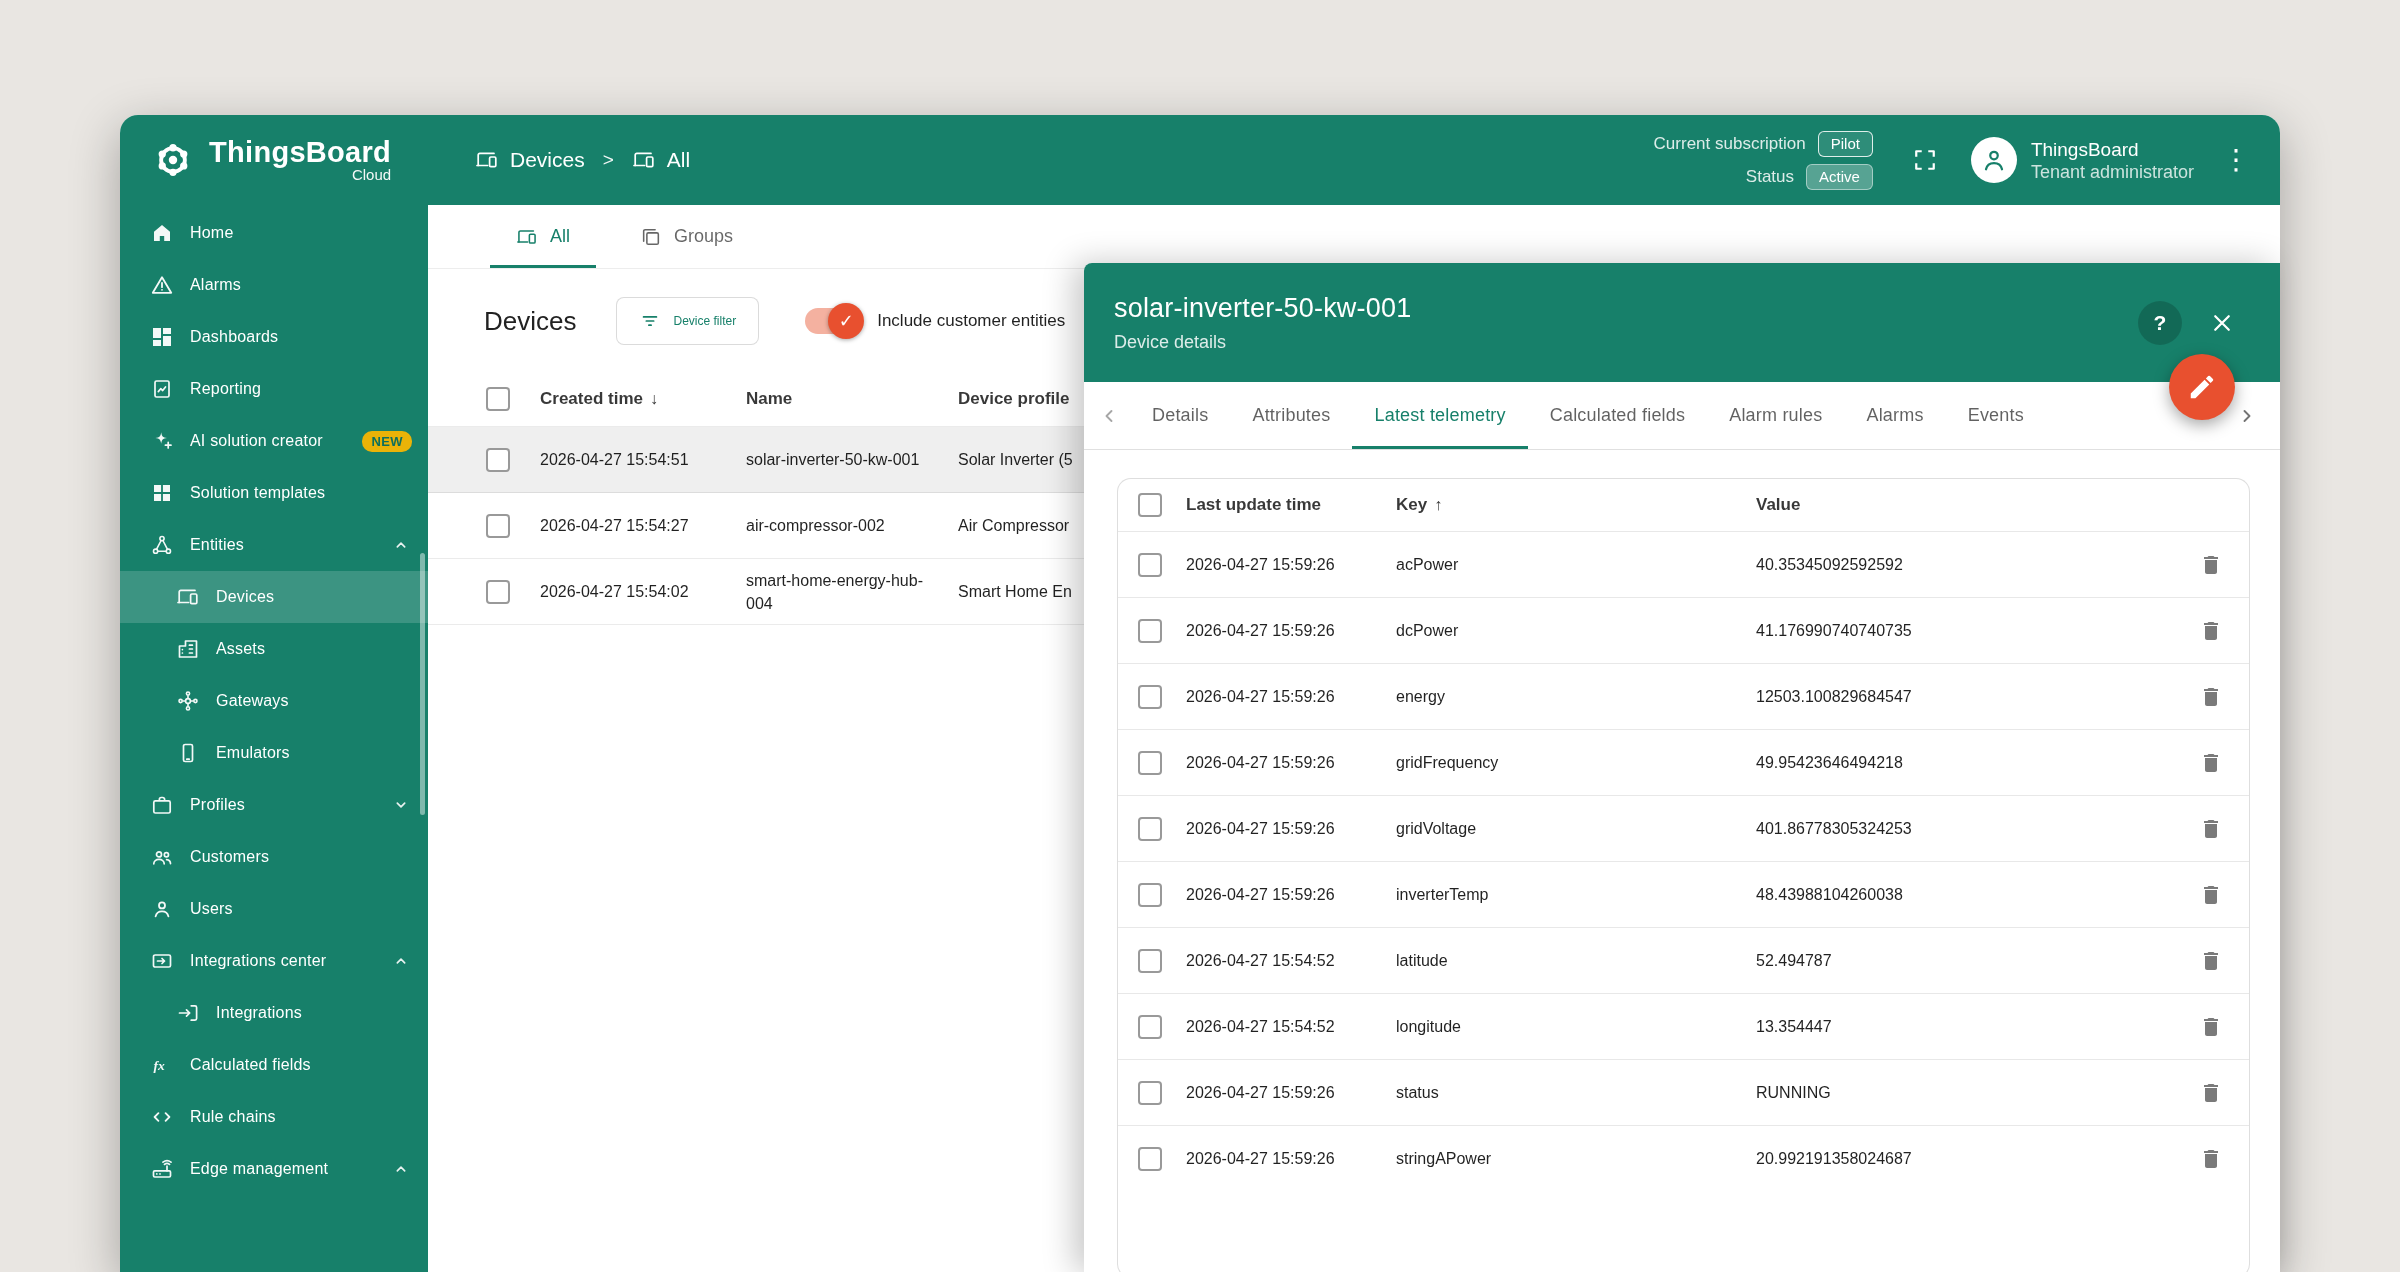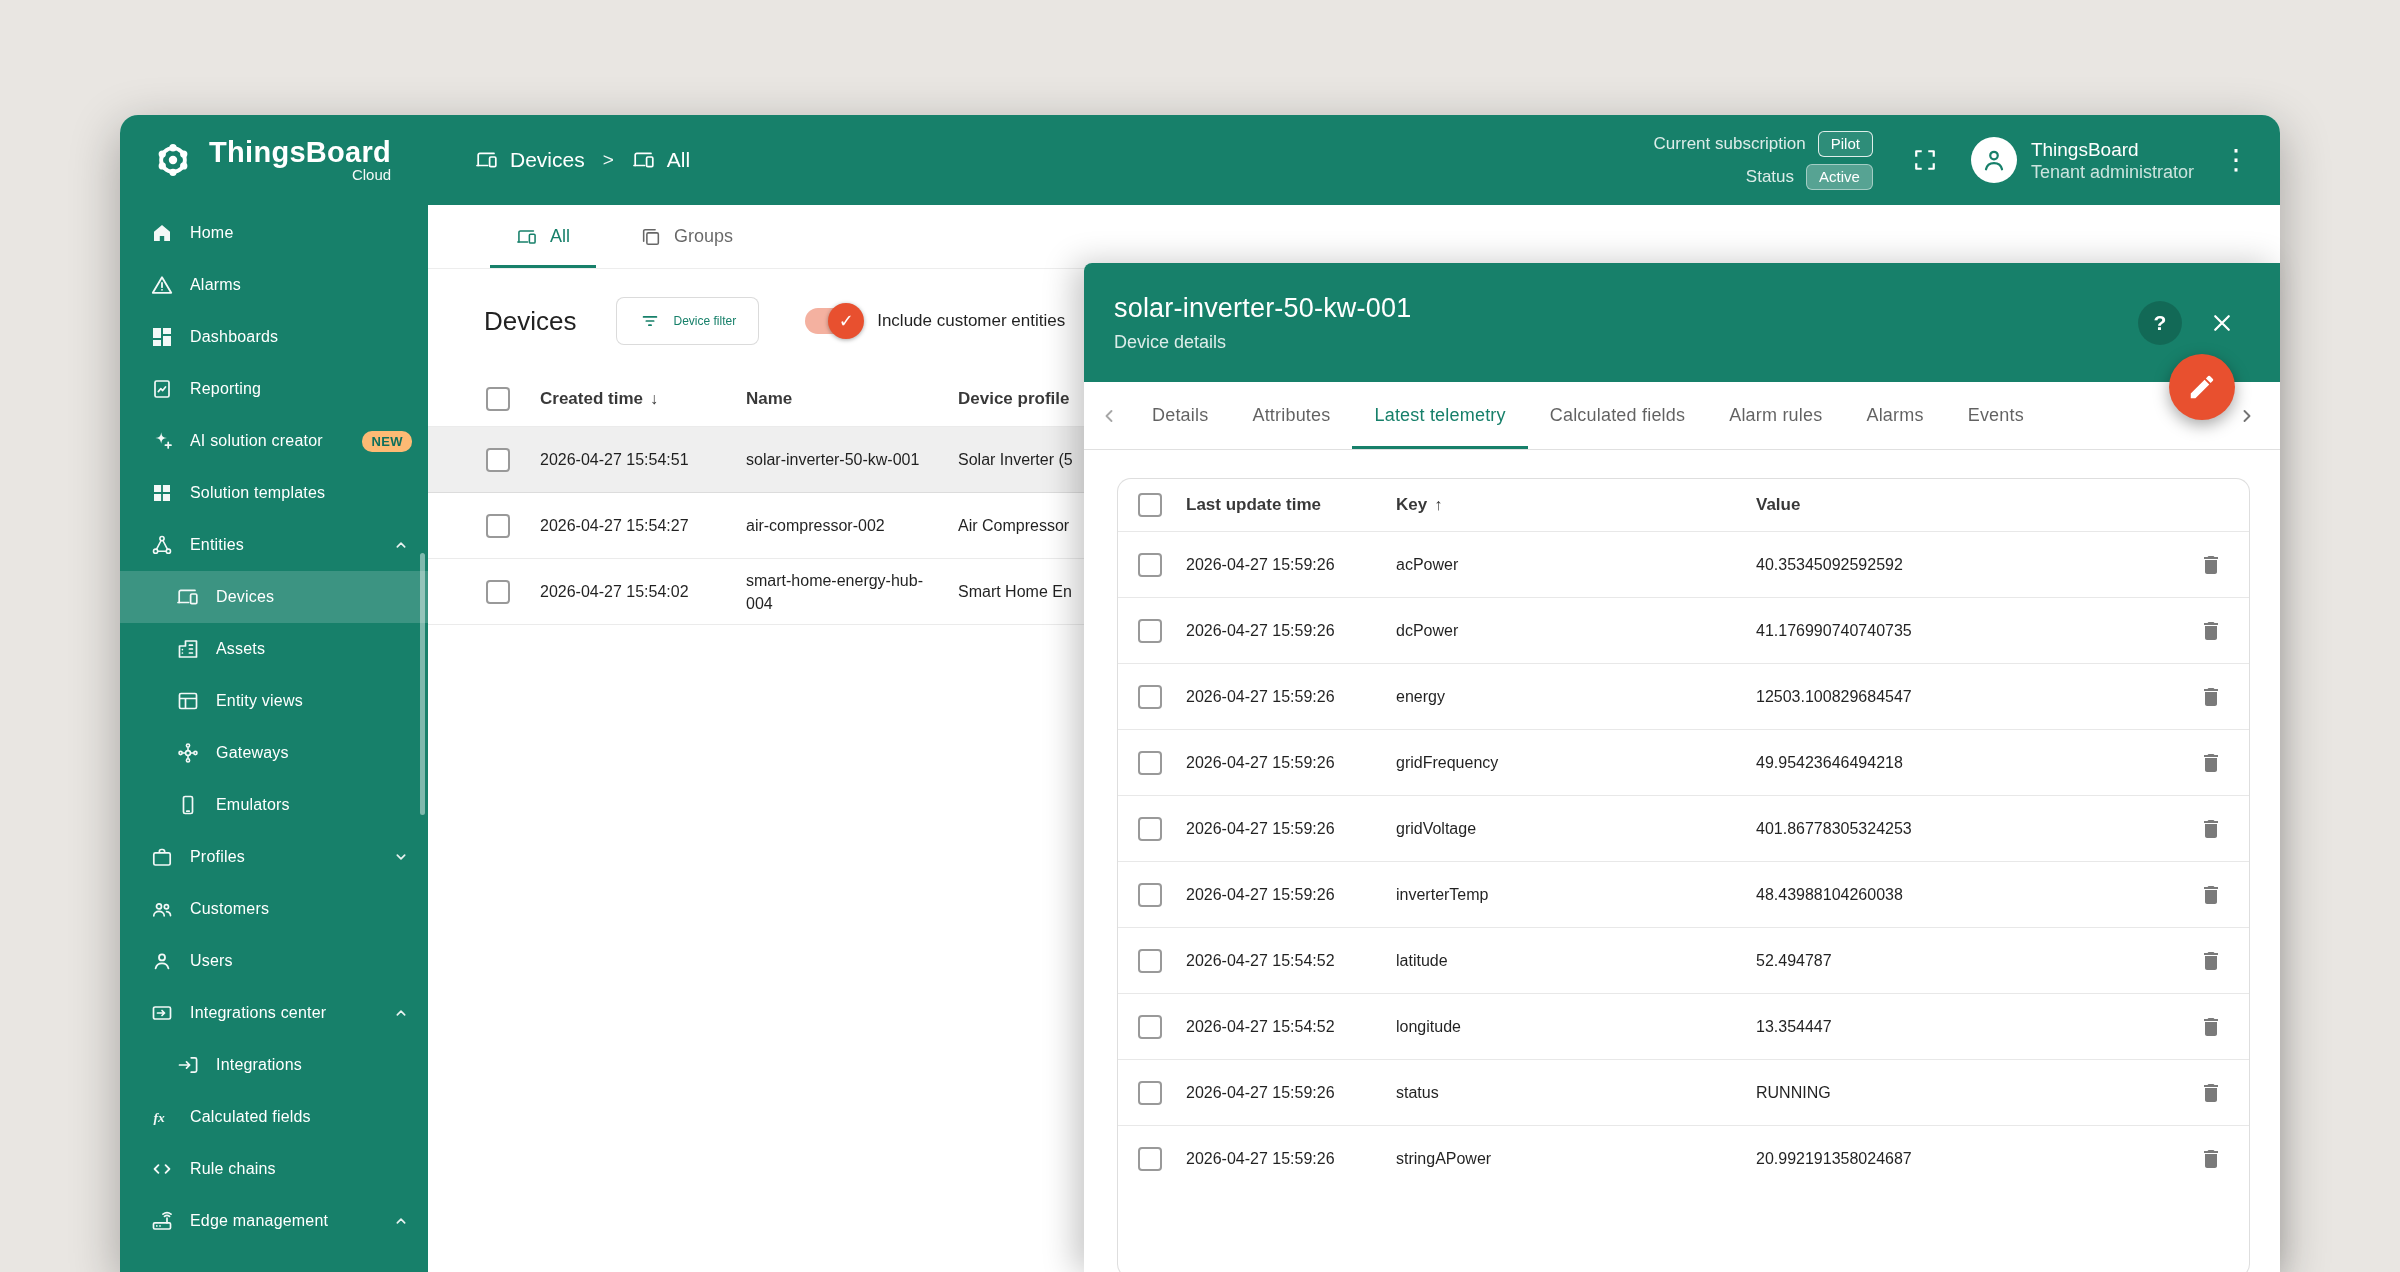--- a/index.html
+++ b/index.html
@@ -54,21 +54,21 @@
   .app-body{flex:1;display:flex;position:relative;min-height:0;}
 
   
   .sidebar{flex:0 0 308px;background:var(--green);position:relative;overflow:hidden;padding-top:2px;}
   .nav-item{height:52px;display:flex;align-items:center;padding:0 16px 0 30px;color:#fff;cursor:pointer;}
   .nav-item.child{padding-left:56px;}
   .nav-item.selected{background:var(--green-sel);}
   .nav-ic{width:24px;height:24px;flex:0 0 24px;margin-right:16px;opacity:.95;}
   .nav-label{font-size:16px;letter-spacing:.2px;white-space:nowrap;}
   .nav-chev{width:22px;height:22px;margin-left:auto;opacity:.9;}
-  .nav-badge{margin-left:auto;background:#fdba74;color:#0f6f5c;font-size:13px;font-weight:700;
+  .nav-badge{margin-left:auto;background:#eab308;color:#0f6f5c;font-size:13px;font-weight:700;
              padding:3px 9px;border-radius:10px;letter-spacing:.4px;}
   .sb-scrollbar{position:absolute;right:3px;top:348px;width:5px;height:262px;border-radius:3px;
                 background:rgba(255,255,255,0.45);cursor:pointer;}
 
   
   .content{flex:1;background:#fff;position:relative;overflow:hidden;}
   .main-tabs{height:64px;display:flex;align-items:stretch;padding-left:62px;gap:18px;border-bottom:1px solid rgba(0,0,0,0.07);}
   .mtab{display:flex;align-items:center;gap:12px;padding:0 26px;font-size:18px;font-weight:500;color:var(--muted);cursor:pointer;}
   .mtab.active{color:var(--green);box-shadow:inset 0 -3px 0 var(--green);}
   .mtab-ic{width:22px;height:22px;}
@@ -434,26 +434,20 @@
           <svg class="nav-ic">
               <use href="#ic-devices"></use>
             </svg>
           <span class="nav-label">Devices</span>
         </div>
         <div class="nav-item child">
           <svg class="nav-ic">
               <use href="#ic-assets"></use>
             </svg>
           <span class="nav-label">Assets</span>
-        </div>
-        <div class="nav-item child">
-          <svg class="nav-ic">
-              <use href="#ic-views"></use>
-            </svg>
-          <span class="nav-label">Entity views</span>
         </div>
         <div class="nav-item child">
           <svg class="nav-ic">
               <use href="#ic-gateways"></use>
             </svg>
           <span class="nav-label">Gateways</span>
         </div>
         <div class="nav-item child">
           <svg class="nav-ic">
               <use href="#ic-emulators"></use>

